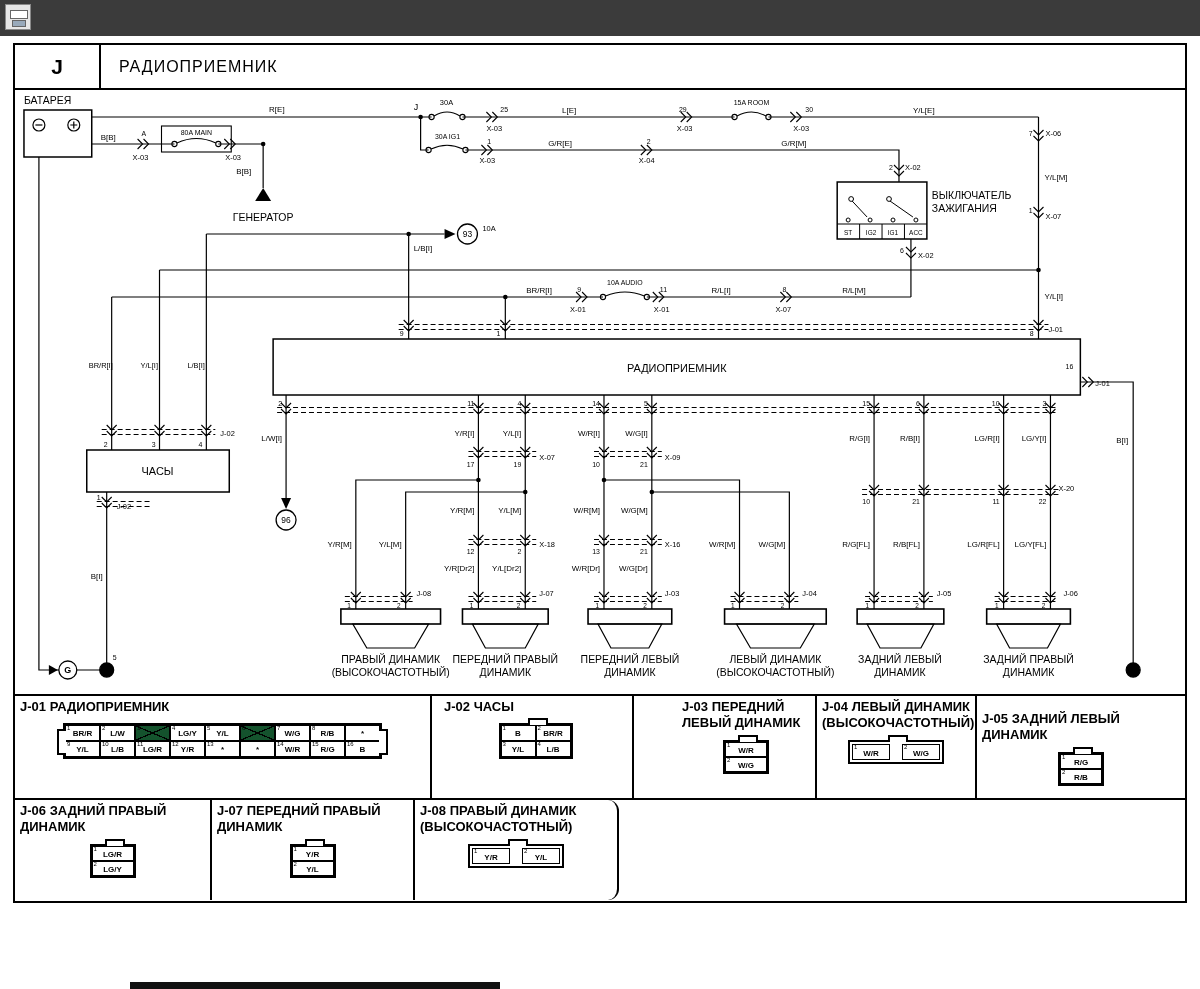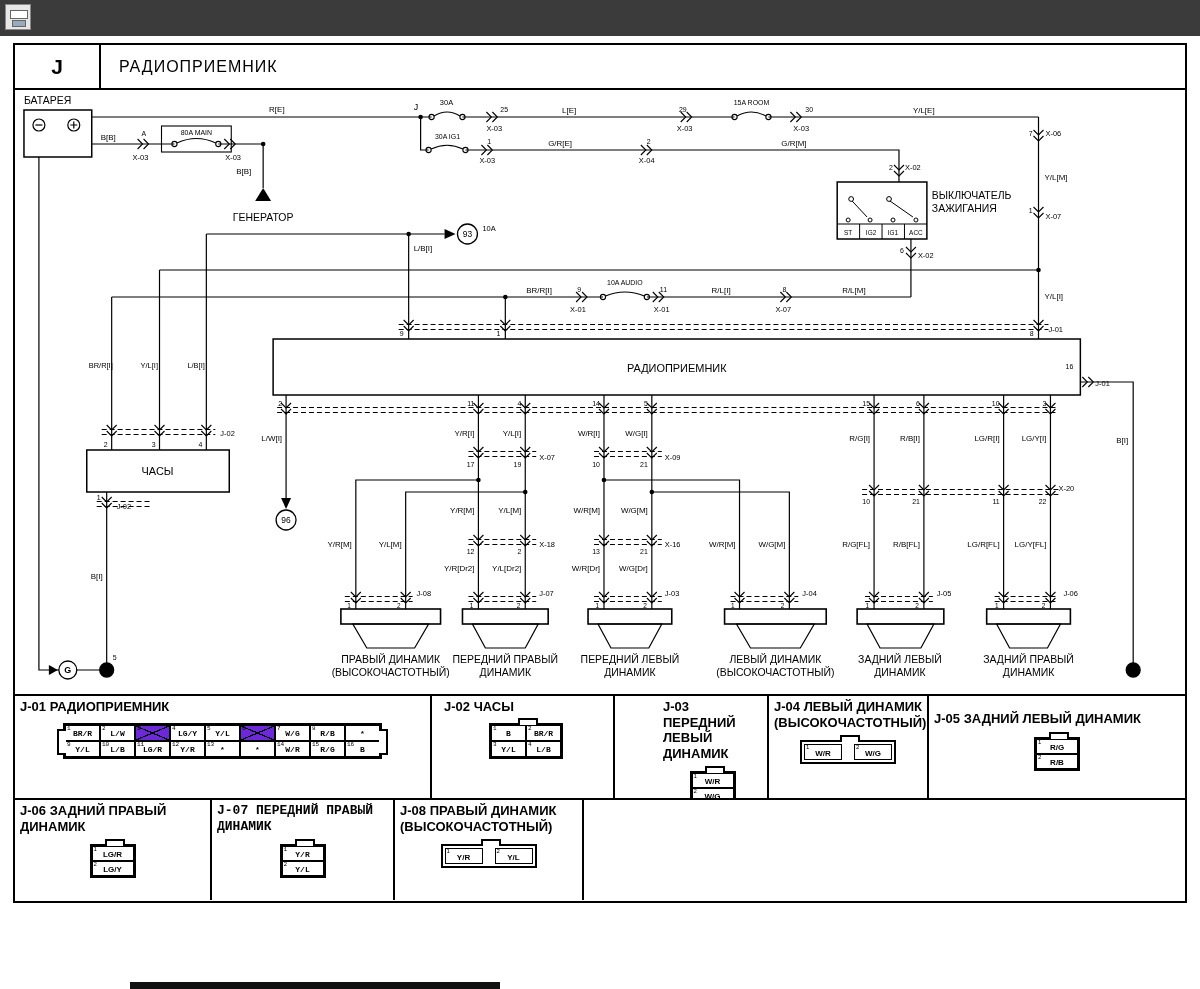--- a/index.html
+++ b/index.html
@@ -13,26 +13,26 @@
   .trow{display:flex;height:43px;border-bottom:2px solid #000;align-items:center;}
   .tletter{width:84px;height:100%;border-right:2px solid #000;display:flex;align-items:center;justify-content:center;font-size:21px;font-weight:bold;}
   .ttext{padding-left:18px;font-size:16px;letter-spacing:1px;}
   svg text{font-family:"Liberation Sans","DejaVu Sans",sans-serif;fill:#000;}
   
   .ptables{border-top:0;}
   .prow{display:flex;border-top:2px solid #000;height:104px;box-sizing:border-box;}
   .prow.row2{height:102px;}
   .panel{border-right:2px solid #000;box-sizing:border-box;padding:3px 5px;overflow:hidden;}
   .prow .panel:last-child{border-right:none;margin-top:12px;}
-  .w1{width:417px;} .w2{width:183px;padding-left:12px;} .w3{width:154px;padding-left:48px;} .w4{width:160px;} .w5{width:187px;flex:1;}
-  .w6{width:197px;} .w7{width:183px;font-family:Liberation Mono, monospace;} .w8{width:189px;} .wfill{flex:1;border-right:none;}
+  .w1{width:417px;} .w2{width:202px;padding-left:12px;} .w3{width:183px;padding-left:48px;} .w4{width:160px;} .w5{width:187px;flex:1;}
+  .w6{width:197px;} .w7{width:203px;} .w8{width:204px;border-radius:11px;} .wfill{flex:1;border-right:none;}
   .phead{font-size:13px;font-weight:bold;line-height:1.2;}
   .pid{font-weight:bold;}
   .pgraphic{position:relative;width:fit-content;margin:8px auto 0;}
-  .cgrid{border:2px solid #000;background:#6d28d9;position:relative;font-family:Liberation Mono, monospace;}
+  .cgrid{border:2px solid #000;background:#14532d;position:relative;}
   .crow{display:flex;}
   .ccell{position:relative;width:35px;height:16px;border:1px solid #000;display:flex;align-items:center;justify-content:center;font-size:8px;font-weight:bold;box-sizing:border-box;background:#fff;}
   .cv2 .ccell{width:42px;height:15px;}
   .ch2 .ccell{width:38px;height:16px;}
   .pnum{position:absolute;top:-1px;left:1px;font-size:6px;font-weight:normal;line-height:7px;}
   .wname{transform:translateY(1px);}
   .xc{background:
      linear-gradient(to top right,transparent calc(50% - .6px),#000 calc(50% - .6px),#000 calc(50% + .6px),transparent calc(50% + .6px)),
      linear-gradient(to bottom right,transparent calc(50% - .6px),#000 calc(50% - .6px),#000 calc(50% + .6px),transparent calc(50% + .6px));}
   .tabL{position:absolute;left:-8px;top:4px;width:7px;height:22px;border:2px solid #000;border-right:none;background:#fff;}

